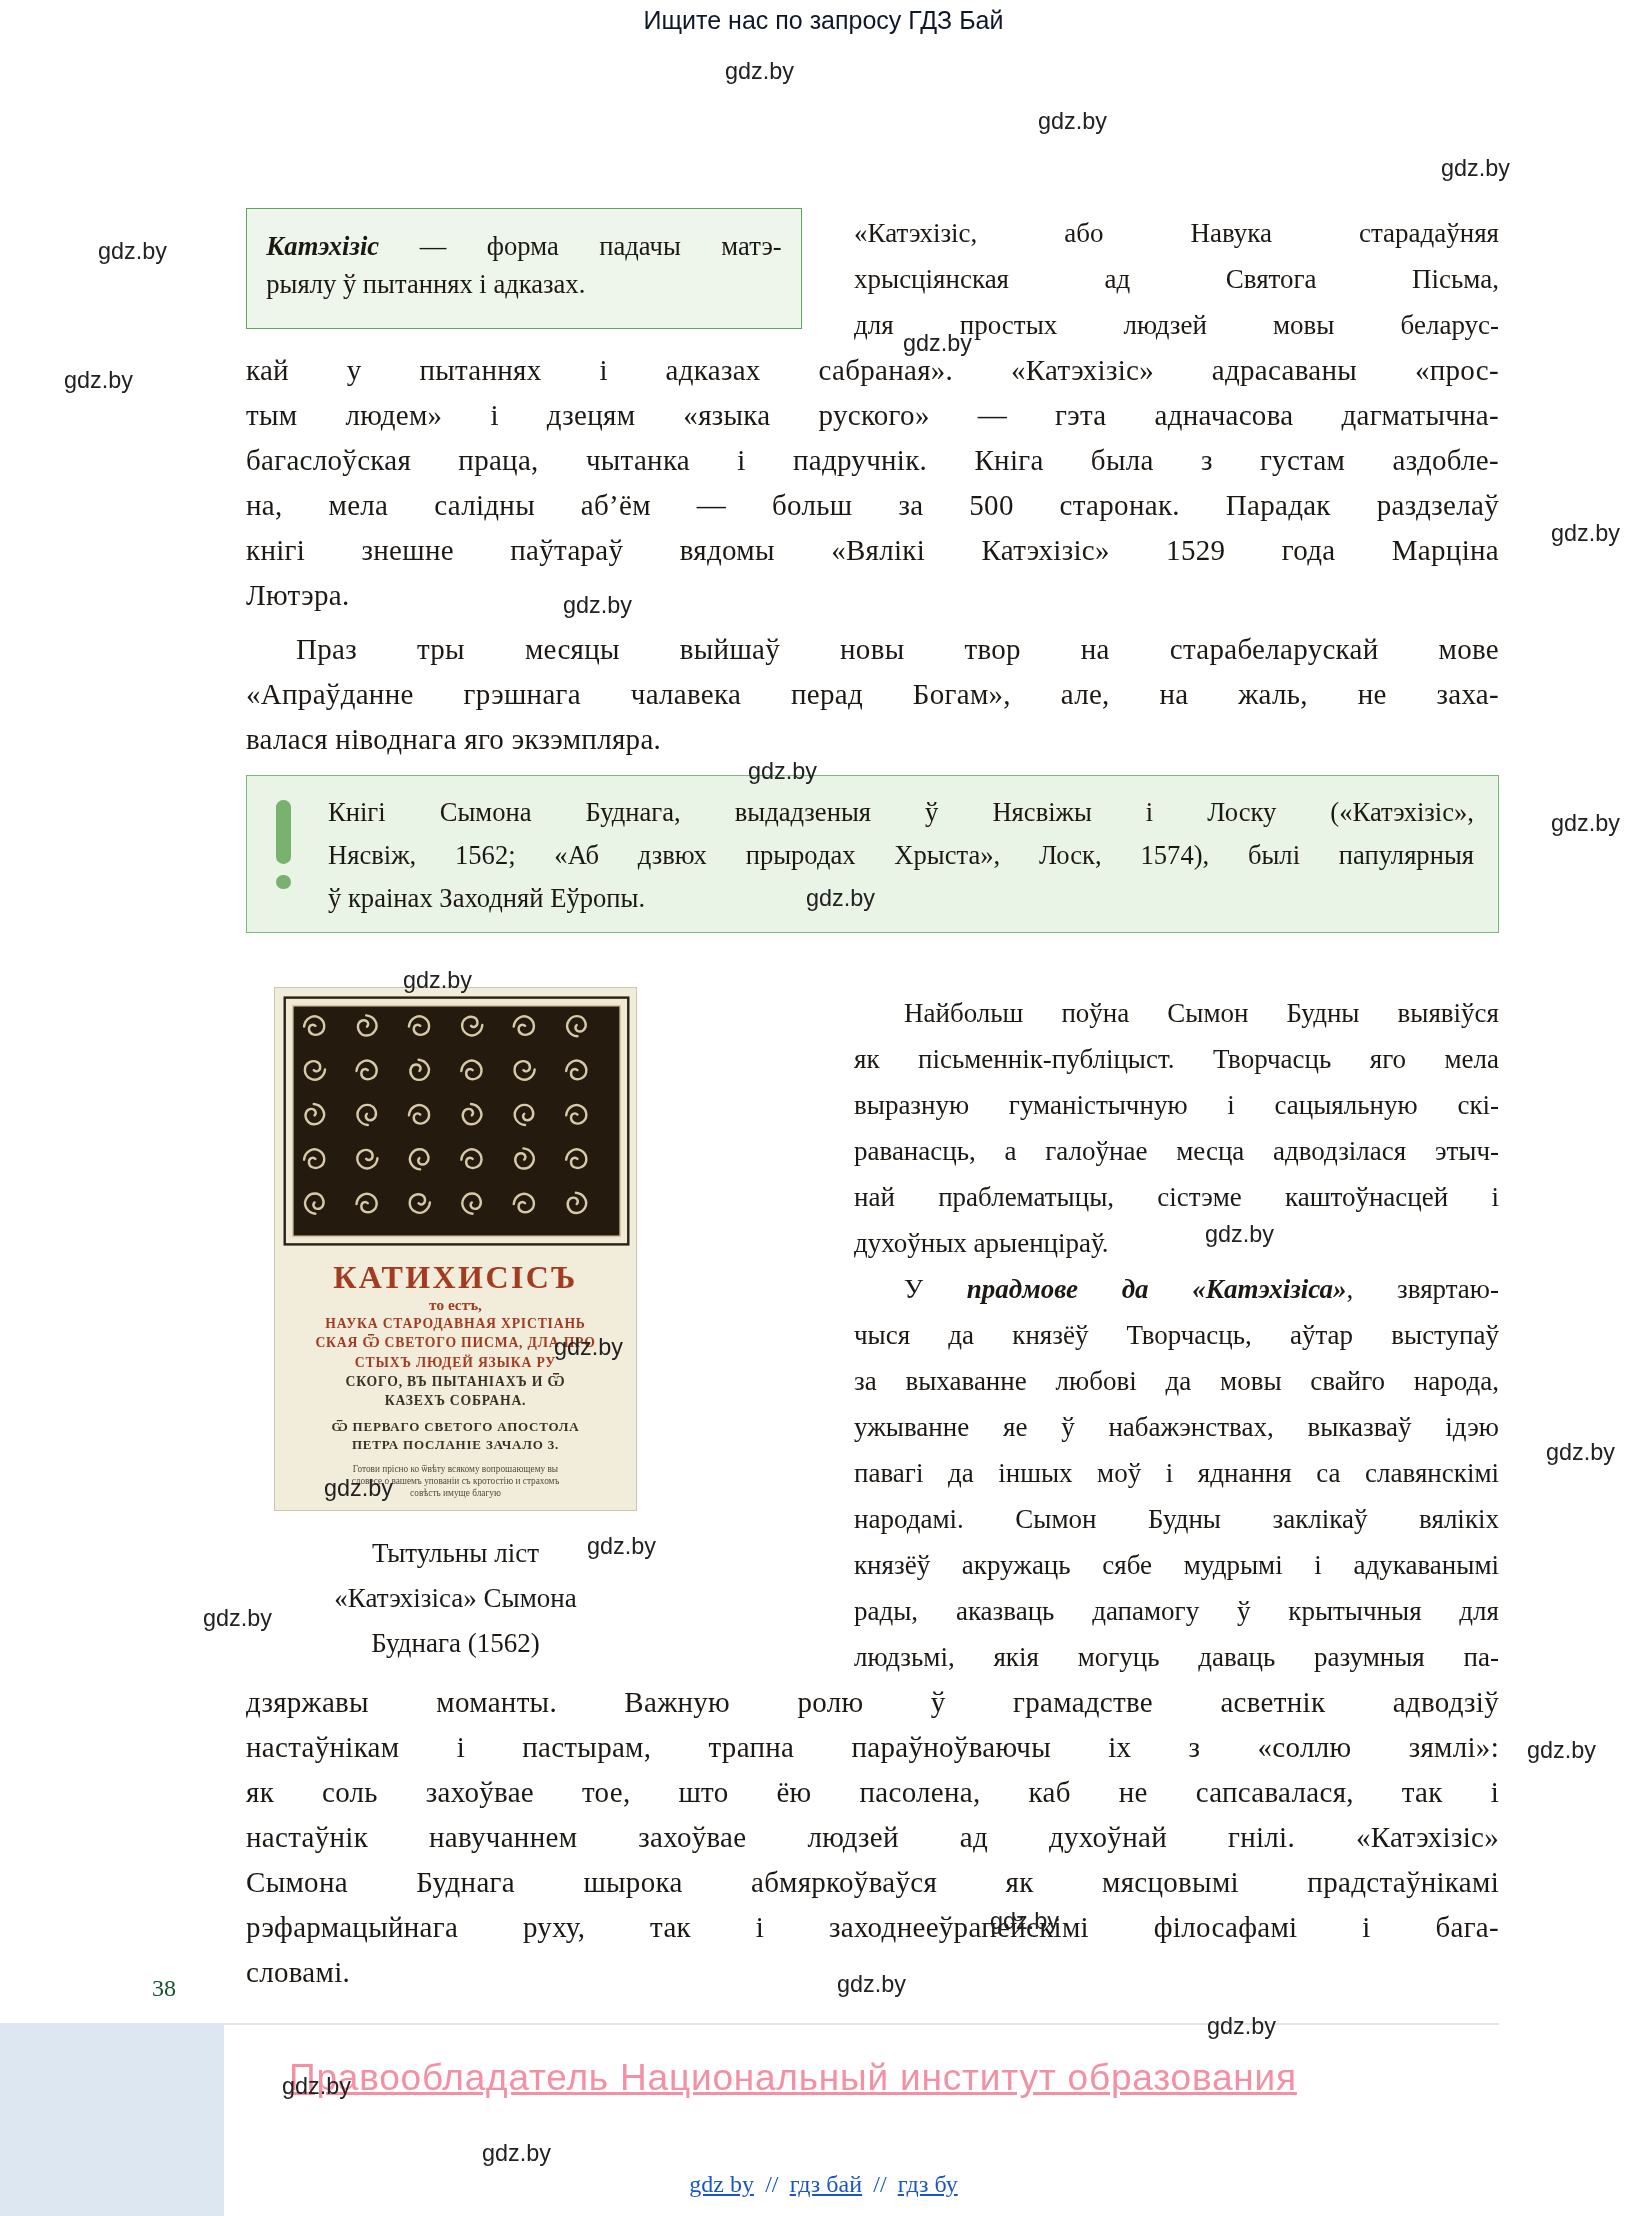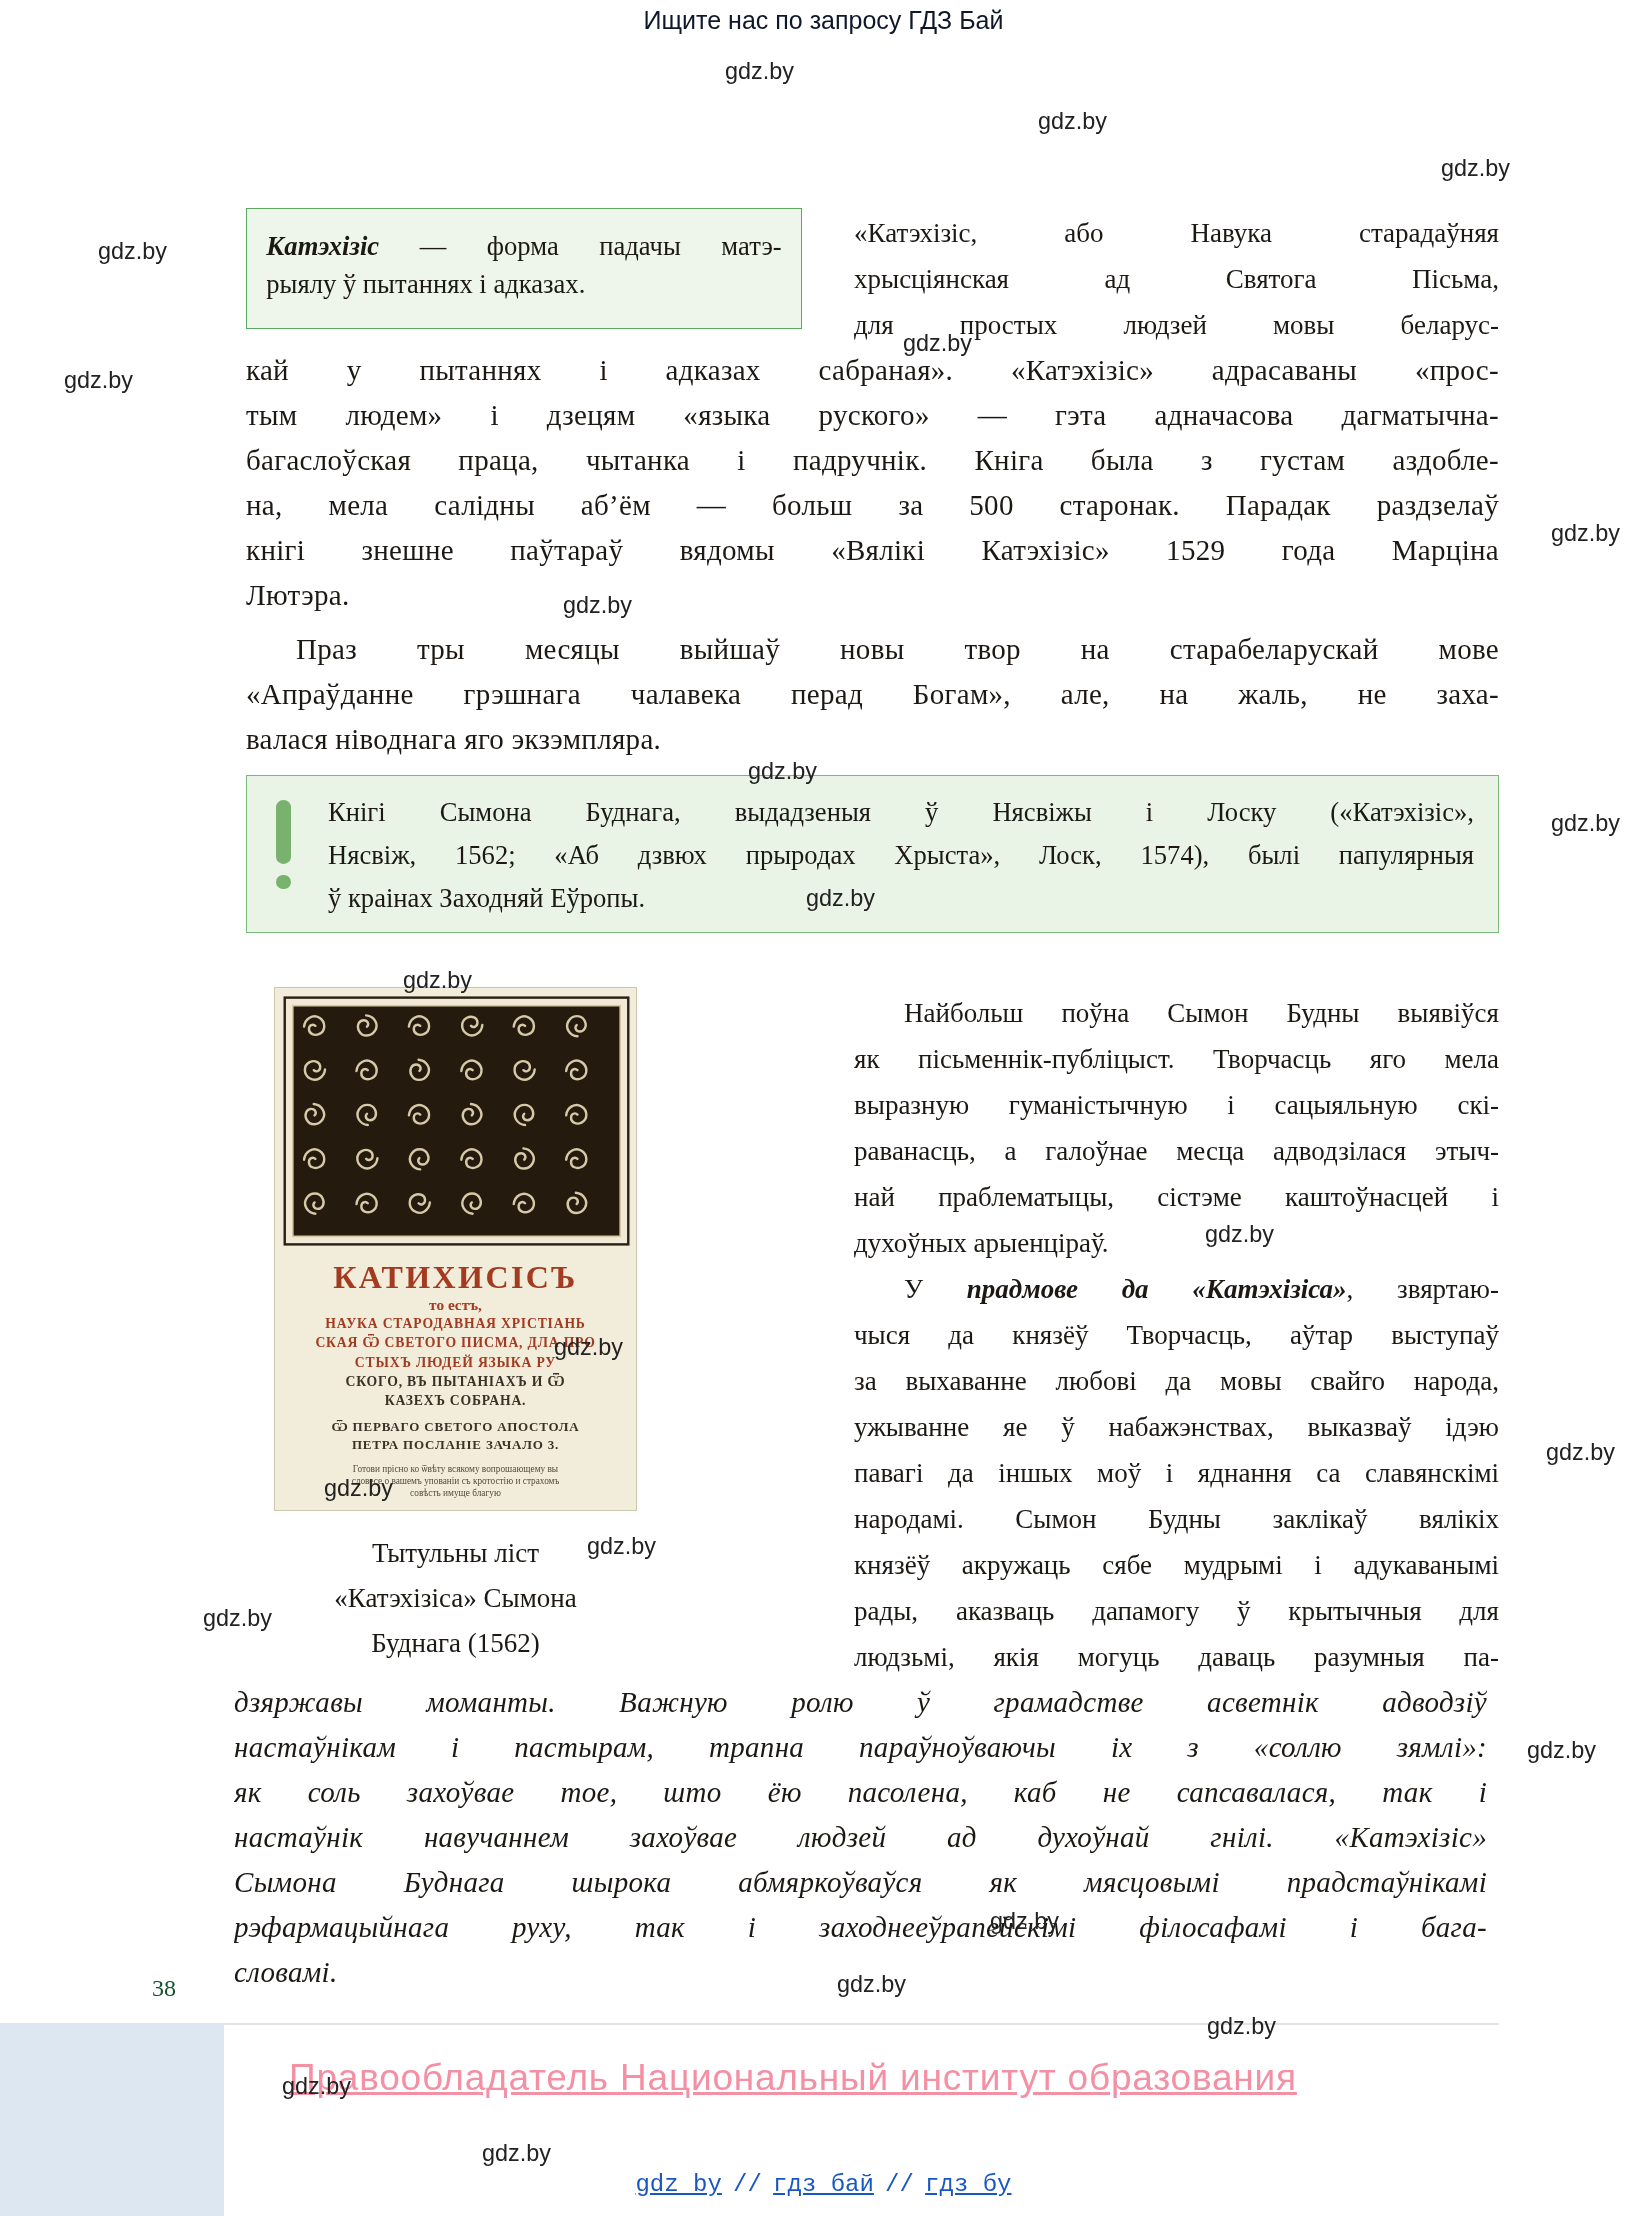--- a/index.html
+++ b/index.html
@@ -74,21 +74,21 @@
   
   .footer-rule { position:absolute; left:224px; top:2023px; width:1275px; height:1.6px; background:#e3e3e3; }
   .footer-panel { position:absolute; left:0; top:2023px; width:224px; height:193px; background:#dde7f1; }
   .page-number { position:absolute; left:152px; top:1975px; font-size:24px; color:#14532d; }
   .copyright {
     position:absolute; left:289px; top:2057px;
     font-family:"Liberation Sans", sans-serif; font-size:37px; letter-spacing:0.8px; color:#f490a4;text-decoration:underline;
   }
   .footer-links {
     position:absolute; left:0; top:2171px; width:100%; text-align:center;
-    font-family:Liberation Mono, monospace; font-size:24px; color:#1857c3;
+    font-family:Liberation Serif, serif; font-size:24px; color:#1857c3;
   }
   .flink { color:#1857c3; text-decoration:underline; cursor:pointer; margin:0 8px; }
   .fsep { color:#1857c3; margin:0 3.2px; }
 </style>
 </head>
 <body>
 
 <div class="page">
 
   <div class="def-box">
@@ -203,21 +203,21 @@
     <div class="ln">чыся да князёў Творчасць, аўтар выступаў</div>
     <div class="ln">за выхаванне любові да мовы свайго народа,</div>
     <div class="ln">ужыванне яе ў набажэнствах, выказваў ідэю</div>
     <div class="ln">павагі да іншых моў і яднання са славянскімі</div>
     <div class="ln">народамі. Сымон Будны заклікаў вялікіх</div>
     <div class="ln">князёў акружаць сябе мудрымі і адукаванымі</div>
     <div class="ln">рады, аказваць дапамогу ў крытычныя для</div>
     <div class="ln">людзьмі, якія могуць даваць разумныя па-</div>
   </div>
 
-  <div class="block" style="left:234px; top:1680px; width:1253px;font-style:italic;">
+  <div class="block" style="left:246px; top:1680px; width:1253px;">
     <div class="ln">дзяржавы моманты. Важную ролю ў грамадстве асветнік адводзіў</div>
     <div class="ln">настаўнікам і пастырам, трапна параўноўваючы іх з «соллю зямлі»:</div>
     <div class="ln">як соль захоўвае тое, што ёю пасолена, каб не сапсавалася, так і</div>
     <div class="ln">настаўнік навучаннем захоўвае людзей ад духоўнай гнілі. «Катэхізіс»</div>
     <div class="ln">Сымона Буднага шырока абмяркоўваўся як мясцовымі прадстаўнікамі</div>
     <div class="ln">рэфармацыйнага руху, так і заходнееўрапейскімі філосафамі і бага-</div>
     <div class="ln endp">словамі.</div>
   </div>
 
   <div class="footer-rule"></div>

